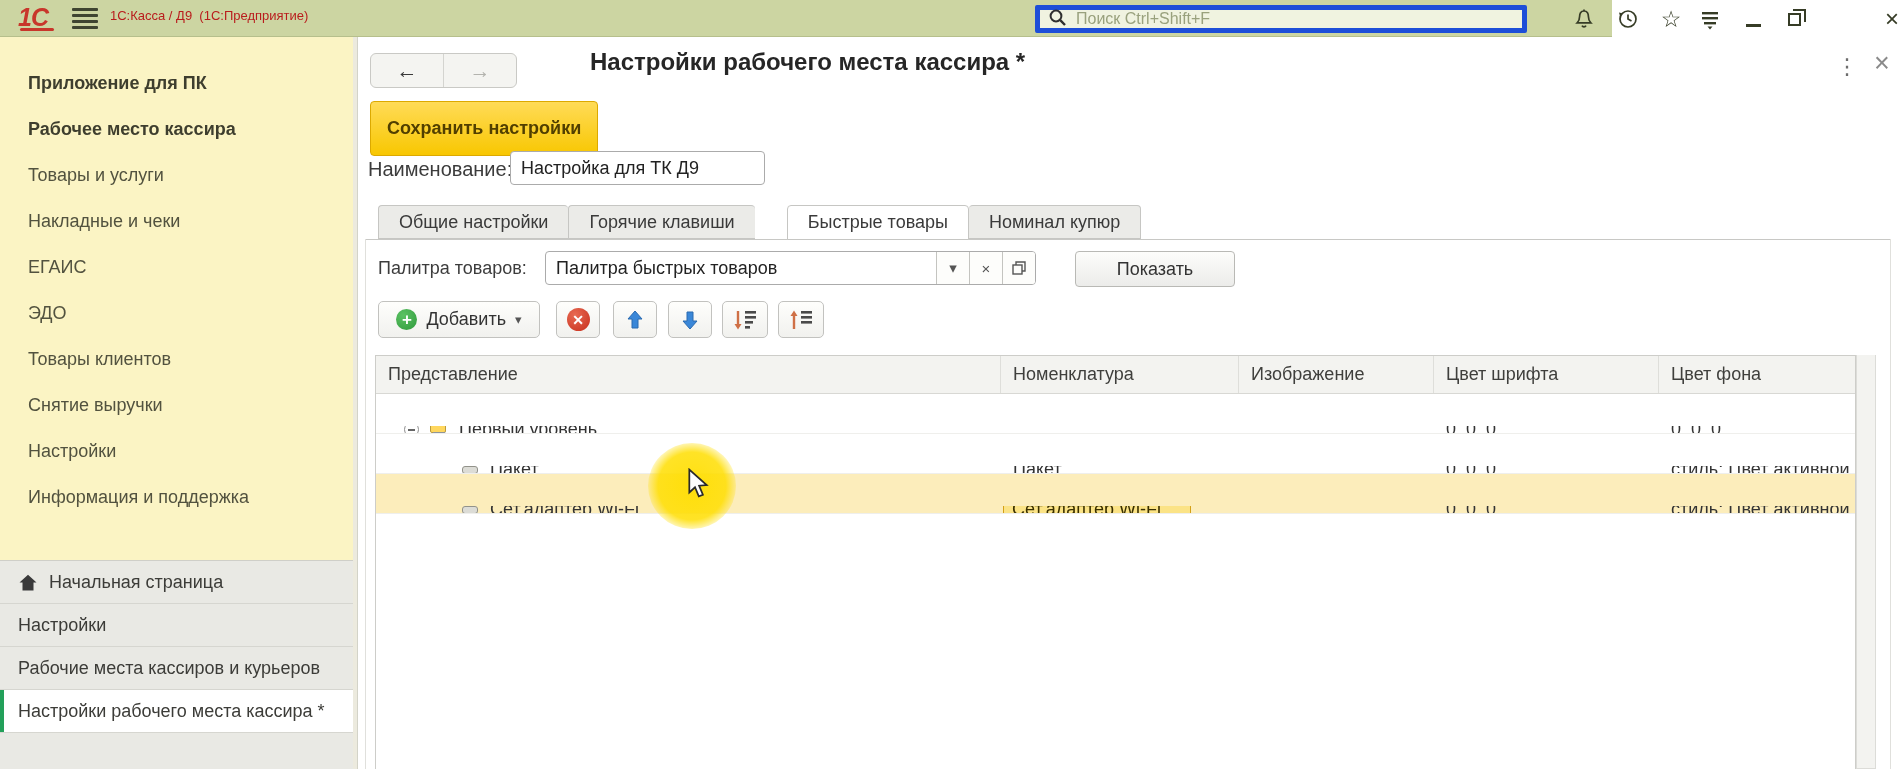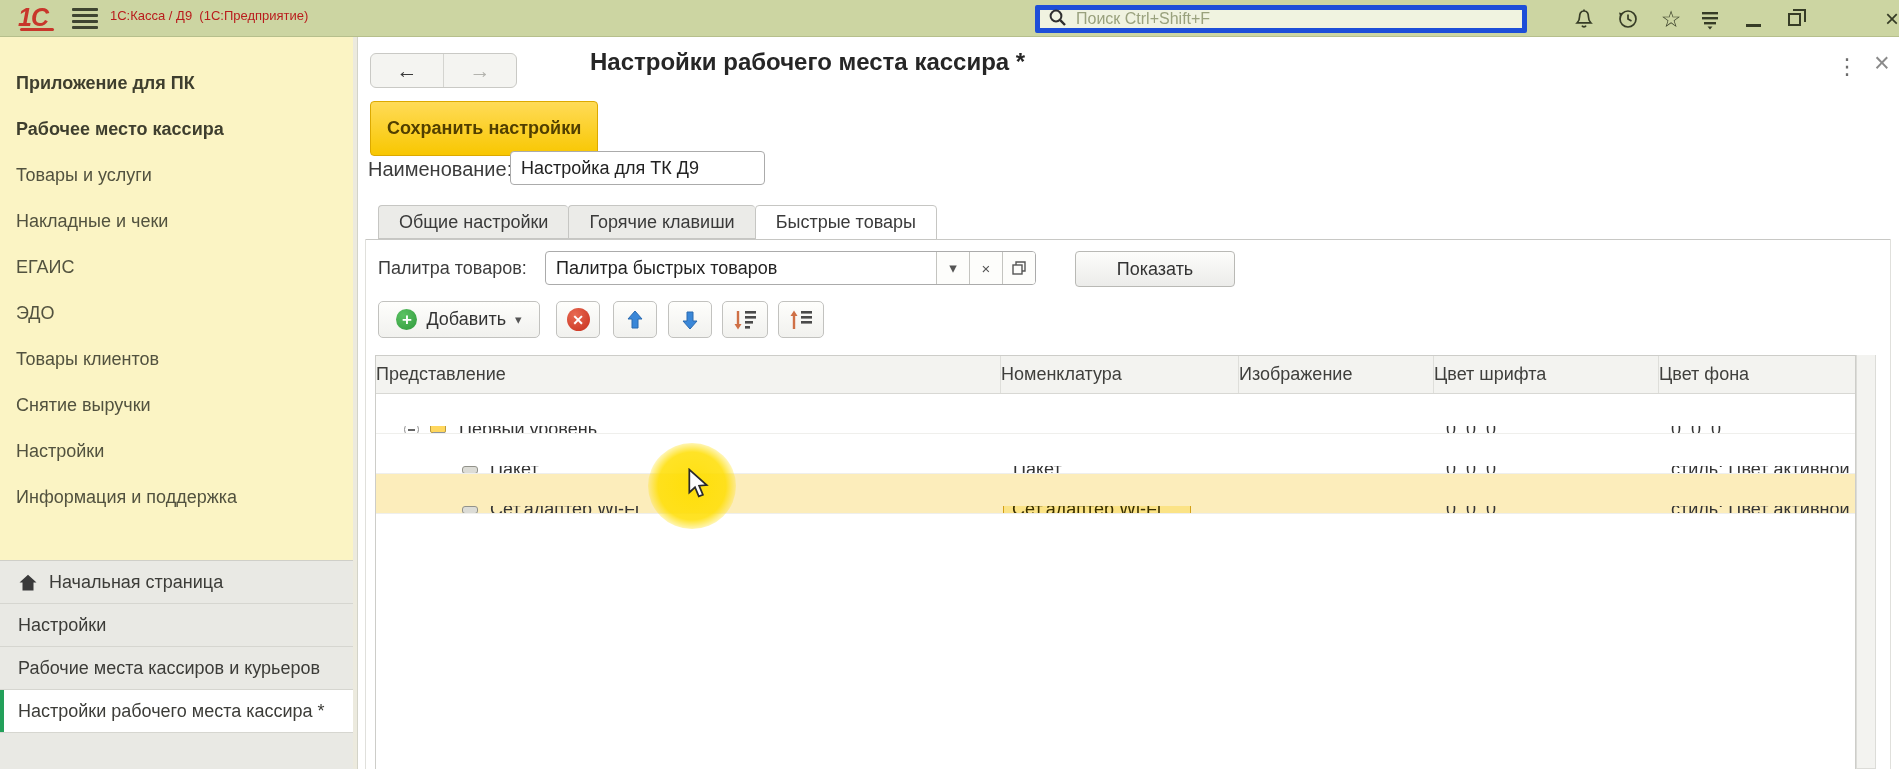--- a/index.html
+++ b/index.html
@@ -7,40 +7,40 @@
     --save-bg:#fccf1b; --sel-bg:#fcedbb; --edit-bg:#fbe386; --edit-border:#d4a017;
     --logo-red:#c8362b;
   }
   *{box-sizing:border-box;}
   html,body{margin:0;padding:0;}
   body{
     width:1899px;height:769px;overflow:hidden;position:relative;
     font-family:"Liberation Sans",sans-serif;background:#fff;color:#333;
   }
   
-  .topbar{position:absolute;left:0;top:0;width:1899px;height:37px;background:var(--topbar-bg);border-bottom:1px solid #b6bf8c;z-index:10;}
+  .topbar{position:absolute;left:0;top:0;width:1612px;height:37px;background:var(--topbar-bg);border-bottom:1px solid #b6bf8c;z-index:10;}
   .logo{position:absolute;left:18px;top:3px;font-weight:bold;font-style:italic;font-size:25px;color:var(--logo-red);letter-spacing:-1px;}
   .logo::after{content:"";position:absolute;left:2px;bottom:1px;width:34px;height:3px;background:var(--logo-red);border-radius:2px;}
   .burger{position:absolute;left:72px;top:8px;width:26px;height:21px;cursor:pointer;}
   .burger i{display:block;height:3px;background:#3f4531;margin-bottom:3px;border-radius:1px;}
   .win-title{position:absolute;left:110px;top:8px;font-size:13px;color:#b91c1c;white-space:pre;}
   .searchbox{position:absolute;left:1035px;top:5px;width:492px;height:28px;background:#f0f3e0;border:5px solid #1d4ed8;border-radius:2px;display:flex;align-items:center;padding-left:8px;}
   .searchbox input{border:none;background:transparent;outline:none;font-family:"Liberation Sans",sans-serif;font-size:16px;color:#4a4a3a;width:430px;margin-left:7px;}
   .searchbox input::placeholder{color:#99a17d;}
   .tb-ic{position:absolute;top:4px;width:32px;height:30px;display:flex;align-items:center;justify-content:center;cursor:pointer;color:#363c26;}
   .tb-ic svg{display:block;}
   .star-ic{font-size:23px;line-height:1;color:#363c26;}
   .minbar{width:15px;height:3px;background:#363c26;margin-top:12px;}
   .restore-rect{width:13px;height:13px;border:2px solid #363c26;position:relative;background:transparent;}
   .restore-rect::before{content:"";position:absolute;left:3px;top:-6px;width:11px;height:11px;border:2px solid #363c26;border-left:none;border-bottom:none;}
   .close-x{font-size:24px;color:#363c26;line-height:1;}
   
   .sidebar{position:absolute;left:0;top:37px;width:353px;bottom:0;background:var(--sidebar-bg);z-index:5;}
   .side-menu{position:absolute;left:0;top:23px;right:0;}
-  .side-item{height:46px;display:flex;align-items:center;padding-left:16px;font-size:18px;color:#52523f;cursor:pointer;}
+  .side-item{height:46px;display:flex;align-items:center;padding-left:28px;font-size:18px;color:#52523f;cursor:pointer;}
   .side-item.bold{font-weight:bold;color:#3e3e2e;}
   .dock{position:absolute;left:0;top:523px;bottom:0;right:0;background:#e9e9e4;border-top:1px solid #cfcfc8;}
   .dock-item{height:43px;border-bottom:1px solid #d6d6d0;display:flex;align-items:center;padding-left:18px;font-size:18px;color:#3c3c38;position:relative;cursor:pointer;background:#e9e9e4;}
   .dock-item.active{background:#fff;}
   .dock-item.active::before{content:"";position:absolute;left:0;top:0;bottom:0;width:4px;background:var(--green);}
   .dock-item .home{margin-right:11px;display:flex;}
   .side-divider{position:absolute;left:353px;top:37px;width:5px;bottom:0;background:#eceade;border-right:1px solid #d3d3c8;z-index:6;}
   
   .content{position:absolute;left:358px;top:37px;right:0;bottom:0;background:#fff;}
   .navbtns{position:absolute;left:12px;top:16px;width:147px;height:35px;border:1px solid #c9c9c5;border-radius:6px;background:#f4f4f1;display:flex;overflow:hidden;}
@@ -50,21 +50,21 @@
   .page-title{position:absolute;left:232px;top:11px;font-size:24px;font-weight:600;color:#262626;white-space:nowrap;}
   .more-dots{position:absolute;left:1478px;top:17px;font-size:22px;color:#6d6d6d;cursor:pointer;}
   .form-close{position:absolute;left:1516px;top:13px;font-size:27px;color:#8a8a8a;cursor:pointer;line-height:1;}
   .save-btn{position:absolute;left:12px;top:64px;height:55px;padding:0 16px;background:linear-gradient(#ffdb57,#f8c701);border:1px solid #dca900;border-radius:4px;font-size:18px;font-weight:bold;color:#513f00;display:flex;align-items:center;cursor:pointer;font-family:"Liberation Sans",sans-serif;}
   .name-label{position:absolute;left:10px;top:121px;font-size:20px;color:#3c3c3c;}
   .name-input{position:absolute;left:152px;top:114px;width:255px;height:34px;border:1px solid #ababab;border-radius:4px;font-size:18px;color:#222;padding:0 10px;outline:none;font-family:"Liberation Sans",sans-serif;background:#fff;}
   
   .tabs{position:absolute;left:20px;top:168px;display:flex;z-index:2;}
   .tab{height:34px;padding:0 20px;display:flex;align-items:center;font-size:18px;color:#3a3a3a;background:#ebebe8;border:1px solid #c6c6c3;border-right:none;cursor:pointer;border-radius:4px 4px 0 0;}
   .tab:last-child{border-right:1px solid #c6c6c3;}
-  .tab.active{background:#fff;height:35px;border-right:1px solid #c6c6c3;position:relative;z-index:3;}
+  .tab.active{background:#fff;height:35px;border-right:1px solid #c6c6c3;position:relative;z-index:3;margin-left:32px;}
   .tab.active + .tab{border-left:none;}
   .tab-line{position:absolute;left:7px;top:202px;width:1525px;border-top:1px solid #c8c8c5;}
   .panel-left{position:absolute;left:7px;top:202px;bottom:0;border-left:1px solid #e0e0dc;}
   .panel-right{position:absolute;left:1532px;top:202px;bottom:0;border-left:1px solid #e0e0dc;}
   
   .palette-label{position:absolute;left:20px;top:221px;font-size:18px;color:#3c3c3c;}
   .combo{position:absolute;left:187px;top:214px;height:34px;display:flex;border:1px solid #ababab;border-radius:4px;overflow:hidden;background:#fff;}
   .combo-field{width:390px;display:flex;align-items:center;padding-left:10px;font-size:18px;color:#222;}
   .combo-btn{width:33px;display:flex;align-items:center;justify-content:center;border-left:1px solid #c4c4c0;font-size:15px;color:#555;cursor:pointer;background:#fdfdfb;}
   .show-btn{position:absolute;left:717px;top:214px;width:160px;height:36px;background:linear-gradient(#fdfdfb,#ececea);border:1px solid #b9b9b5;border-radius:4px;font-size:18px;color:#333;display:flex;align-items:center;justify-content:center;cursor:pointer;font-family:"Liberation Sans",sans-serif;}
@@ -76,21 +76,21 @@
   .circle.red{background:radial-gradient(circle at 35% 30%,#e86a52,#c72f1d);font-size:14px;width:23px;height:23px;}
   .caret{font-size:13px;color:#555;}
   .del-btn{left:198px;width:44px;}
   .up-btn{left:255px;width:44px;}
   .down-btn{left:310px;width:44px;}
   .sortd-btn{left:364px;width:46px;}
   .sorta-btn{left:420px;width:46px;}
   
   .tbl{position:absolute;left:17px;top:318px;width:1481px;bottom:0;border:1px solid #cdcdc9;border-bottom:none;background:#fff;}
   .tbl-head{display:grid;grid-template-columns:625px 238px 195px 225px 194px;height:38px;background:#f3f3f0;border-bottom:1px solid #d8d8d4;}
-  .th{display:flex;align-items:center;font-size:18px;color:#3f3f3c;border-right:1px solid #dededa;overflow:hidden;white-space:nowrap;}
+  .th{display:flex;align-items:center;padding-left:12px;font-size:18px;color:#3f3f3c;border-right:1px solid #dededa;overflow:hidden;white-space:nowrap;}
   .th:last-child{border-right:none;}
   .tr{display:grid;grid-template-columns:625px 238px 195px 225px 194px;height:40px;border-bottom:1px solid #efefec;font-size:18px;color:#333;cursor:default;}
   .tr.selected{background:var(--sel-bg);}
   .td{display:flex;align-items:center;padding-left:12px;overflow:hidden;white-space:nowrap;margin-top:32px;}
   .td.c1{padding-left:0;}
   .expander{margin-left:28px;width:15px;height:15px;border:1px solid #8f8f8f;border-radius:50%;position:relative;flex:none;cursor:pointer;background:#fff;}
   .expander::after{content:"";position:absolute;left:3px;top:6px;width:7px;height:1.5px;background:#666;}
   .lvl-icon{margin-left:10px;width:18px;height:16px;position:relative;flex:none;}
   .lvl-icon::before{content:"";position:absolute;left:1px;top:1px;width:14px;height:8px;background:#ffd75e;border:1px solid #b99b3e;border-radius:2px;}
   .lvl-icon::after{content:"";position:absolute;left:3px;top:10px;width:12px;height:5px;background:#c2c7cc;border:1px solid #8e959c;border-radius:2px;}
@@ -206,20 +206,21 @@
 
   <button class="save-btn">Сохранить настройки</button>
 
   <div class="name-label">Наименование:</div>
   <input class="name-input" value="Настройка для ТК Д9" style="">
 
   <div class="tabs">
       <div class="tab">Общие настройки</div>
       <div class="tab">Горячие клавиши</div>
       <div class="tab active">Быстрые товары</div>
+      <div class="tab">Номинал купюр</div>
     </div>
   <div class="tab-line"></div>
   <div class="panel-left"></div>
   <div class="panel-right"></div>
 
   <div class="palette-label">Палитра товаров:</div>
   <div class="combo">
     <div class="combo-field">Палитра быстрых товаров</div>
     <div class="combo-btn">▾</div>
     <div class="combo-btn">×</div>

